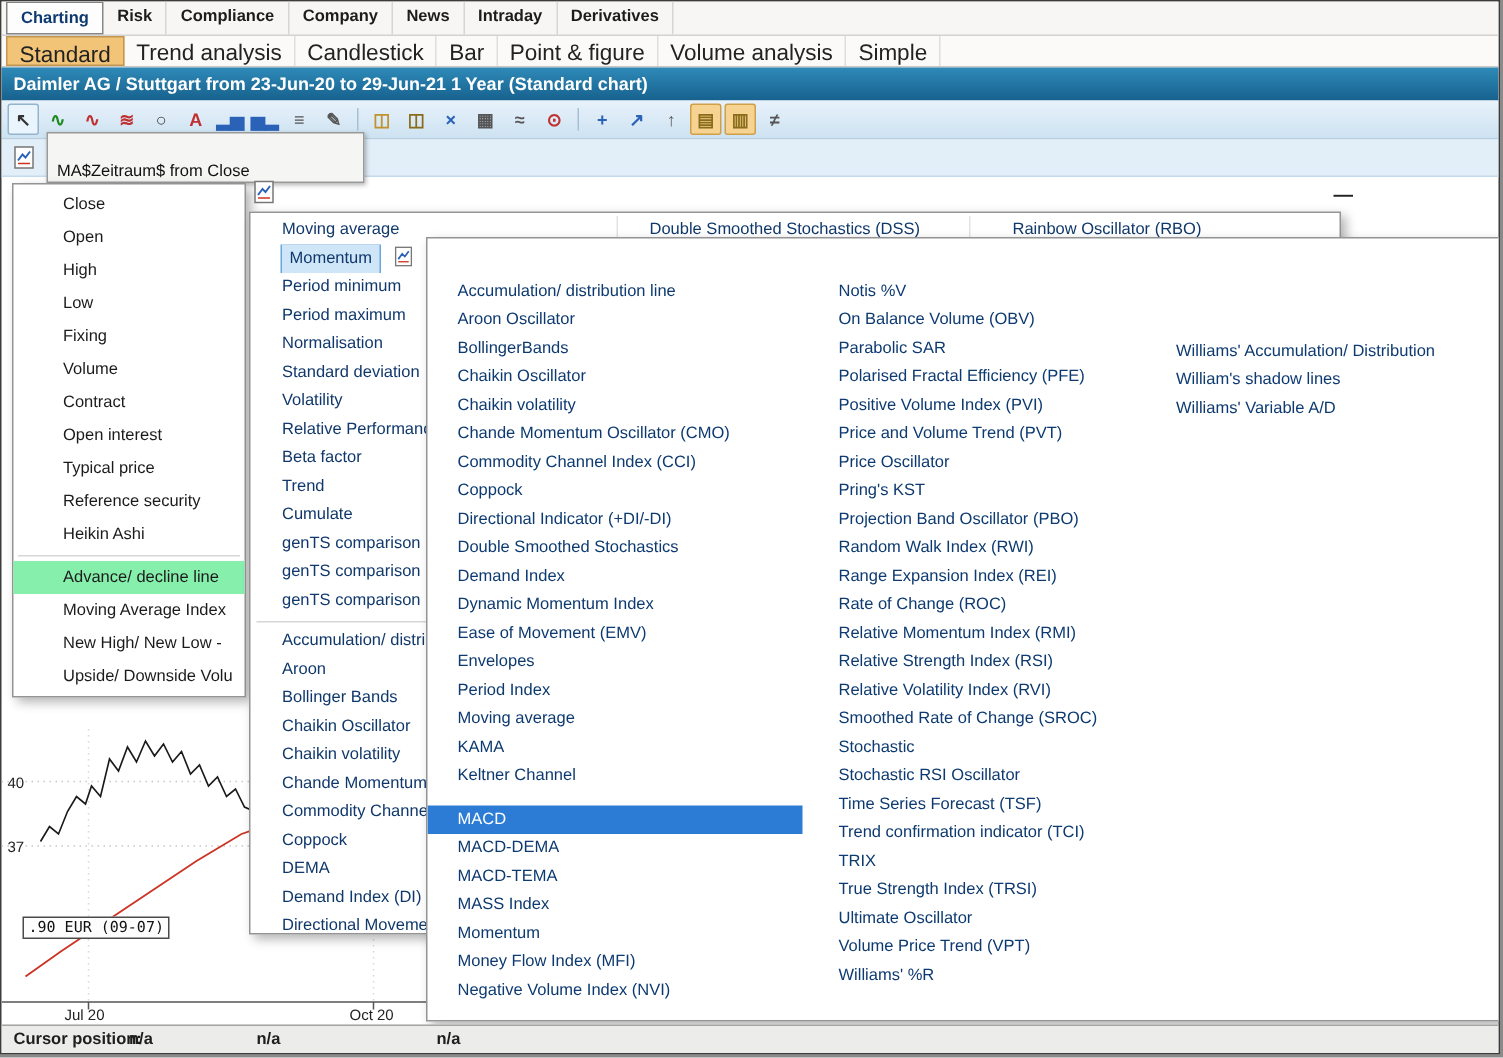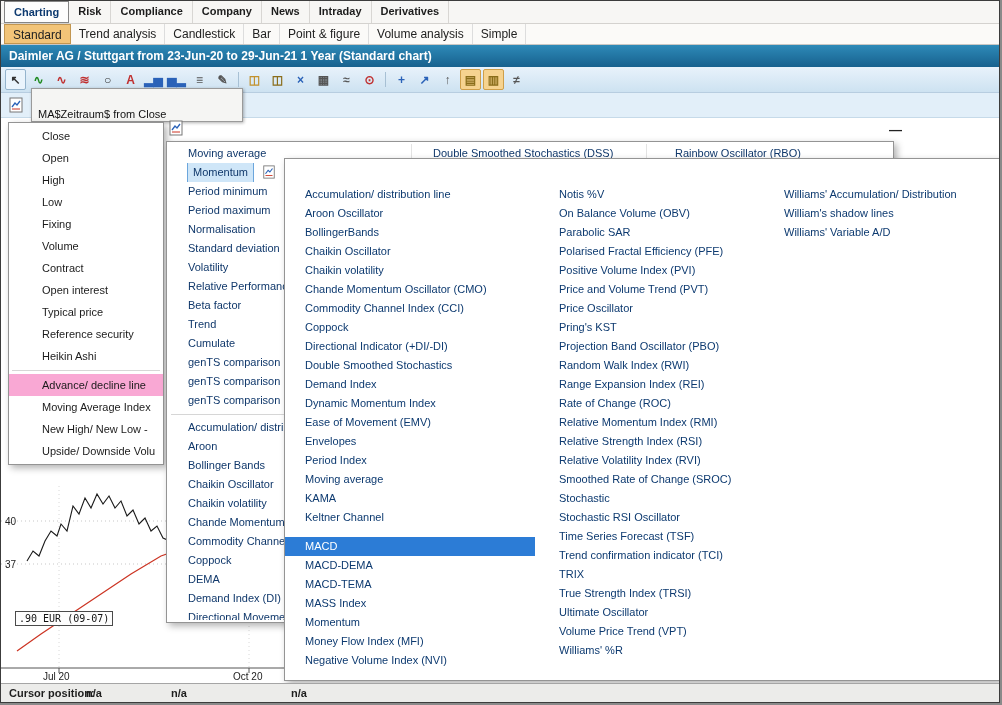--- a/index.html
+++ b/index.html
@@ -7,21 +7,21 @@
   .window { position:relative; width:1000px; height:703px; border:1px solid #3c3c3c;
             background:#fff; overflow:hidden; font-family:"Liberation Sans", sans-serif; }
 
   
   .menubar { height:23px; background:#f7f6f4; border-bottom:1px solid #d4d2cf; display:flex; align-items:stretch; padding-left:3px; }
   .mtab { padding:4px 9px 3px; font-size:11px; font-weight:bold; color:#1c1c1c; border-right:1px solid #d8d6d3; white-space:nowrap; cursor:default; }
   .mtab.active { border:1px solid #858585; background:#fdfdfd; color:#0d3a70; }
 
   
   .subtabs { height:21px; background:#fbfaf8; border-bottom:1px solid #c9c7c4; display:flex; align-items:stretch; padding-left:3px; }
-  .stab { padding:3px 8px 2px; font-size:12px; color:#222; border-right:1px solid #ddd; white-space:nowrap; }
+  .stab { padding:3px 8px 2px; font-size:15px; color:#222; border-right:1px solid #ddd; white-space:nowrap; }
   .stab.active { background:#f2c478; border:1px solid #c29650; }
 
   
   .titlebar { height:22px; background:linear-gradient(180deg,#2e8ab8 0%,#17618e 100%);
               color:#fff; font-size:12px; font-weight:bold; line-height:22px; padding-left:8px; white-space:nowrap; }
 
   
   .toolbar { height:26px; background:linear-gradient(180deg,#e8f2fb,#cde2f1); border-bottom:1px solid #b7cde0;
              display:flex; align-items:center; padding-left:4px; gap:2px; }
   .tbtn { width:21px; height:21px; display:flex; align-items:center; justify-content:center;
@@ -41,21 +41,21 @@
   
   .chart-area { position:absolute; left:0; top:445px; width:300px; height:240px; z-index:1; }
   .price-box { position:absolute; left:14px; top:165px; border:1px solid #4a4a4a; background:#fdfdfd;
                font-family:"DejaVu Sans Mono", monospace; font-size:10px; padding:1px 3px; white-space:nowrap; color:#111; }
 
   
   .menu { position:absolute; background:#fff; border:1px solid #949494; box-shadow:3px 3px 7px rgba(0,0,0,.30); font-size:11px; }
 
   .menu1 { left:7px; top:121px; width:156px; padding:2px 0; z-index:5; }
   .menu1 .mitem { height:22px; line-height:22px; padding-left:33px; color:#1b1b1b; white-space:nowrap; overflow:hidden; }
-  .menu1 .mitem.selected { background:#f9a8d4; }
+  .menu1 .mitem.selected { background:#86efac; }
   .menu1 .mitem.separator { height:7px; position:relative; padding:0; }
   .menu1 .mitem.separator::after { content:""; position:absolute; left:3px; right:3px; top:3px; height:1px; background:#d6d6d6; }
 
   .menu2 { left:165px; top:140px; width:728px; height:482px; padding:2px 0; display:flex; z-index:6; overflow:hidden; }
   .m2col { overflow:hidden; }
   .m2col.c1 { width:245px; border-right:1px solid #e3e3e3; }
   .m2col.c2 { width:235px; border-right:1px solid #e3e3e3; }
   .m2col.c3 { flex:1; }
   .m2row { height:19px; line-height:19px; padding-left:21px; color:#10386b; white-space:nowrap; overflow:hidden; }
   .m2col.c3 .m2row { padding-left:8px;margin-left:20px; }
@@ -63,21 +63,21 @@
   .m2row.separator::after { content:""; position:absolute; left:4px; right:8px; top:4px; height:1px; background:#d6d6d6; }
   .m2row .lbl { display:inline-block; }
   .m2row.selected .lbl { background:#cfe6f8; box-shadow:0 0 0 1px #6ca6dc; padding:0 5px; }
   .m2icon { display:none; vertical-align:-3px; margin-left:6px; }
   .m2row.hasicon .m2icon { display:inline-block; }
 
   .menu3 { left:283px; top:157px; width:716px; height:523px; padding-top:26px; display:flex; z-index:7; overflow:hidden; }
   .m3col { overflow:hidden; }
   .m3col.c1 { width:272px; }
   .m3col.c2 { width:225px; }
-  .m3col.c3 { flex:1; }
+  .m3col.c3 { flex:1;margin-top:40px; }
   .m3item { height:19px; line-height:19px; white-space:nowrap; overflow:hidden; color:#0d3a70; }
   .m3col.c1 .m3item { padding-left:20px; }
   .m3col.c2 .m3item, .m3col.c3 .m3item { padding-left:2px; }
   .m3item.selected { background:#2c7cd6; color:#fff; margin-right:22px;margin-top:10px; }
 
   
   .float-doc { position:absolute; left:166px; top:118px; z-index:8; }
   .min-dash { position:absolute; left:888px; top:121px; z-index:4; font-size:13px; font-weight:bold; color:#222; }
 
   

